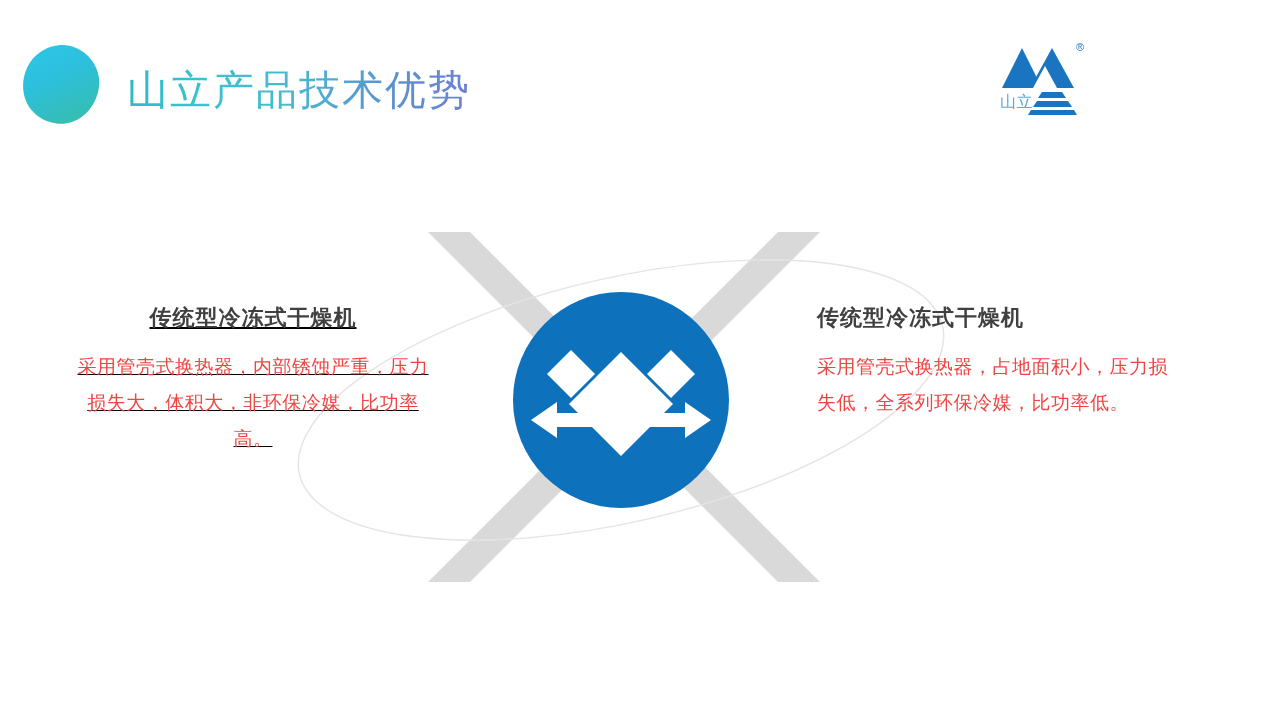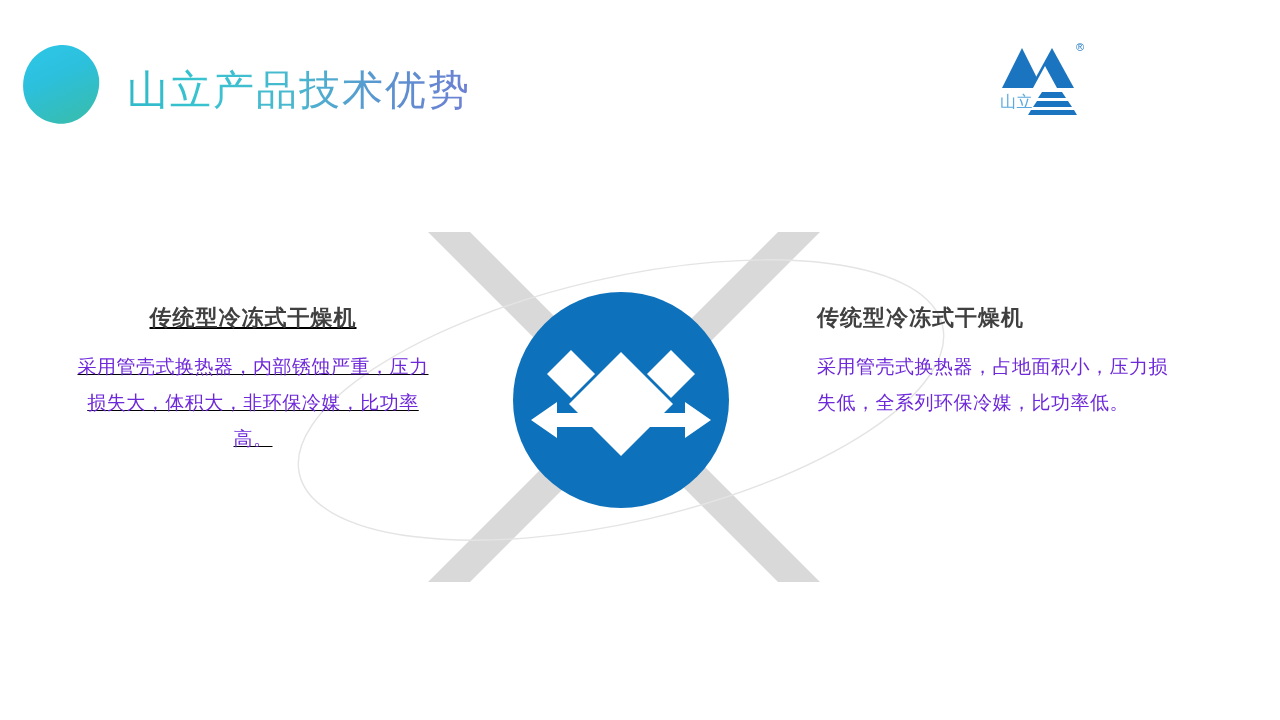--- a/index.html
+++ b/index.html
@@ -158,21 +158,21 @@
     font-size: 22px;
     line-height: 30px;
     font-weight: 700;
     color: #404040;
     letter-spacing: 1px;
     margin: 0 0 16px 0;
   }
   .col-body {
     font-size: 19px;
     line-height: 36px;
-    color: #6d28d9;
+    color: #ef4444;
     letter-spacing: 0.5px;
     margin: 0;
   }
 </style>
 </head>
 <body>
 
 <div id="slide">
 
   <svg id="graphic" viewBox="0 0 1280 720" width="1280" height="720" aria-hidden="true">

